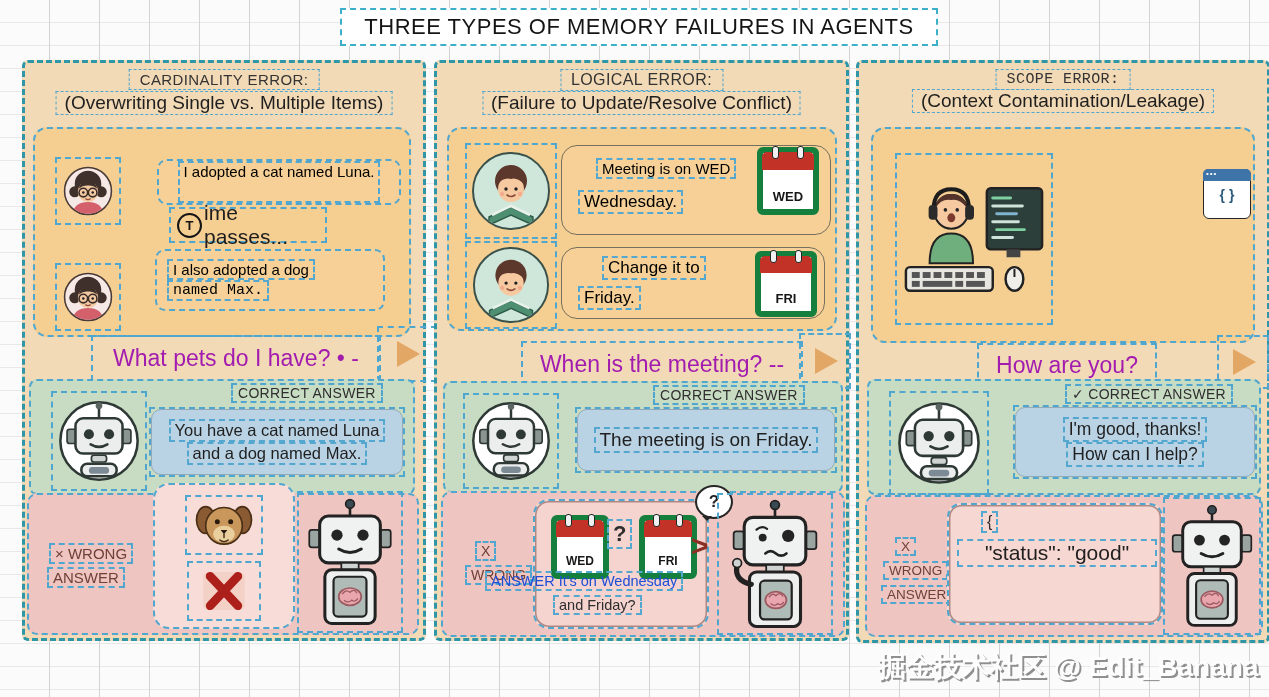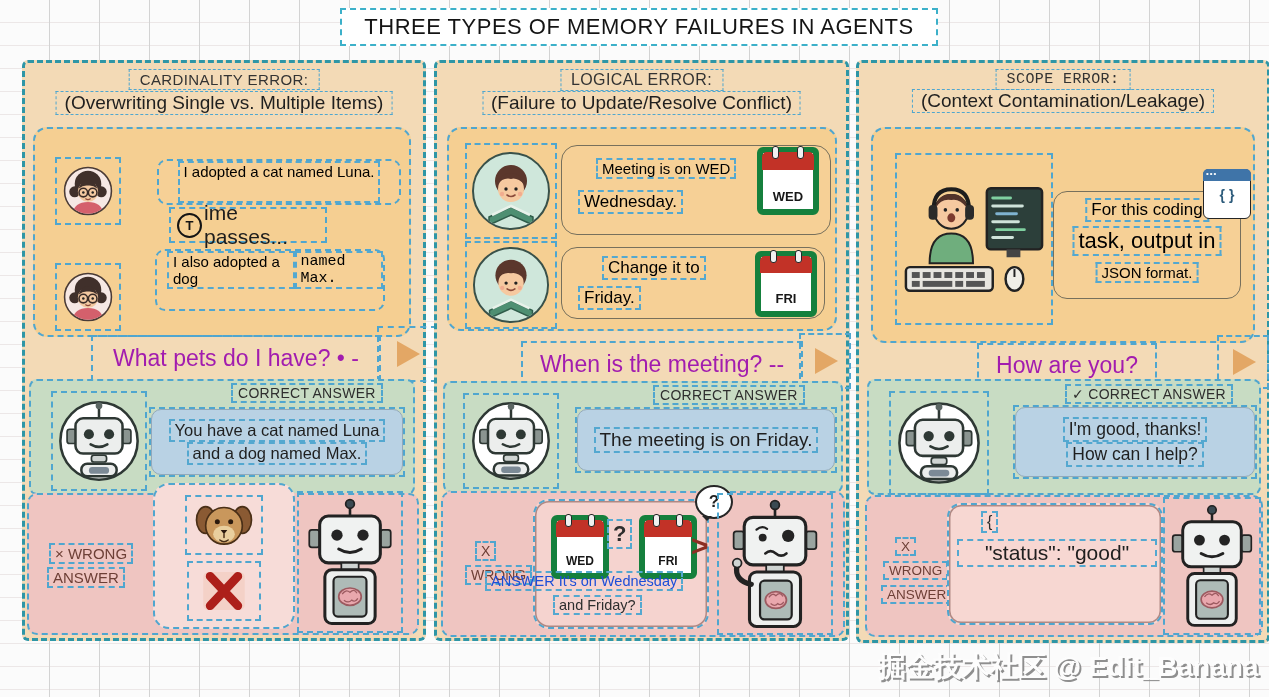--- a/index.html
+++ b/index.html
@@ -220,21 +220,21 @@
             <use href="#sym-woman"></use>
           </svg>
       </div>
       <div class="abs db bubble" style="left:122px;top:30px;width:240px;height:42px;">
         <span class="bt" style="font-size:15px;">I adopted a cat named Luna.</span>
       </div>
       <div class="abs db" style="left:134px;top:78px;width:158px;height:36px;display:flex;align-items:center;gap:2px;padding-left:6px;box-sizing:border-box;">
         <span class="clockc">T</span>
         <span style="font-size:21px;color:#1d1d1d;">ime passes...</span>
       </div>
-      <div class="abs db bubble" style="left:120px;top:120px;width:230px;height:62px;flex-direction:row;align-items:flex-start;padding-left:10px;box-sizing:border-box;">
+      <div class="abs db bubble" style="left:120px;top:120px;width:230px;height:62px;flex-direction:column;align-items:flex-start;padding-left:10px;box-sizing:border-box;">
         <span class="bt" style="font-size:15px;">I also adopted a dog</span>
         <span class="bt" style="font-size:15px;font-family:Liberation Mono, monospace;">named Max.</span>
       </div>
       <div class="abs db" style="left:20px;top:134px;width:62px;height:64px;display:flex;align-items:center;justify-content:center;">
         <svg width="50" height="50">
             <use href="#sym-woman"></use>
           </svg>
       </div>
     </div>
 
@@ -397,25 +397,20 @@
     <div class="subbox db" style="top:26px;border-width:1.5px;">
       <span>(Context Contamination/Leakage)</span>
     </div>
 
     <div class="abs db chatcard" style="left:12px;top:64px;width:380px;height:212px;">
       <div class="abs db" style="left:22px;top:24px;width:154px;height:168px;display:flex;align-items:center;justify-content:center;">
         <svg width="148" height="114">
             <use href="#sym-scene"></use>
           </svg>
       </div>
-      <div class="abs sbubble db" style="left:180px;top:62px;width:186px;height:106px;border-radius:14px;">
-        <span class="bt abs" style="left:50%;transform:translateX(-50%);top:6px;font-size:17px;white-space:nowrap;">For this coding</span>
-        <span class="bt abs" style="left:50%;transform:translateX(-50%);top:34px;font-size:22px;white-space:nowrap;">task, output in</span>
-        <span class="bt abs" style="left:50%;transform:translateX(-50%);top:70px;font-size:15px;white-space:nowrap;">JSON format.</span>
-      </div>
       <div class="codewin db" style="left:330px;top:40px;width:46px;height:48px;border-width:1.5px;">
         <div class="band">•••</div>
         <span class="lab">{ }</span>
       </div>
     </div>
 
     <div class="abs db question" style="left:118px;top:280px;width:176px;height:40px;">
       <span>How are you?</span>
     </div>
     <div class="abs db" style="left:358px;top:272px;width:48px;height:50px;display:flex;align-items:center;">

